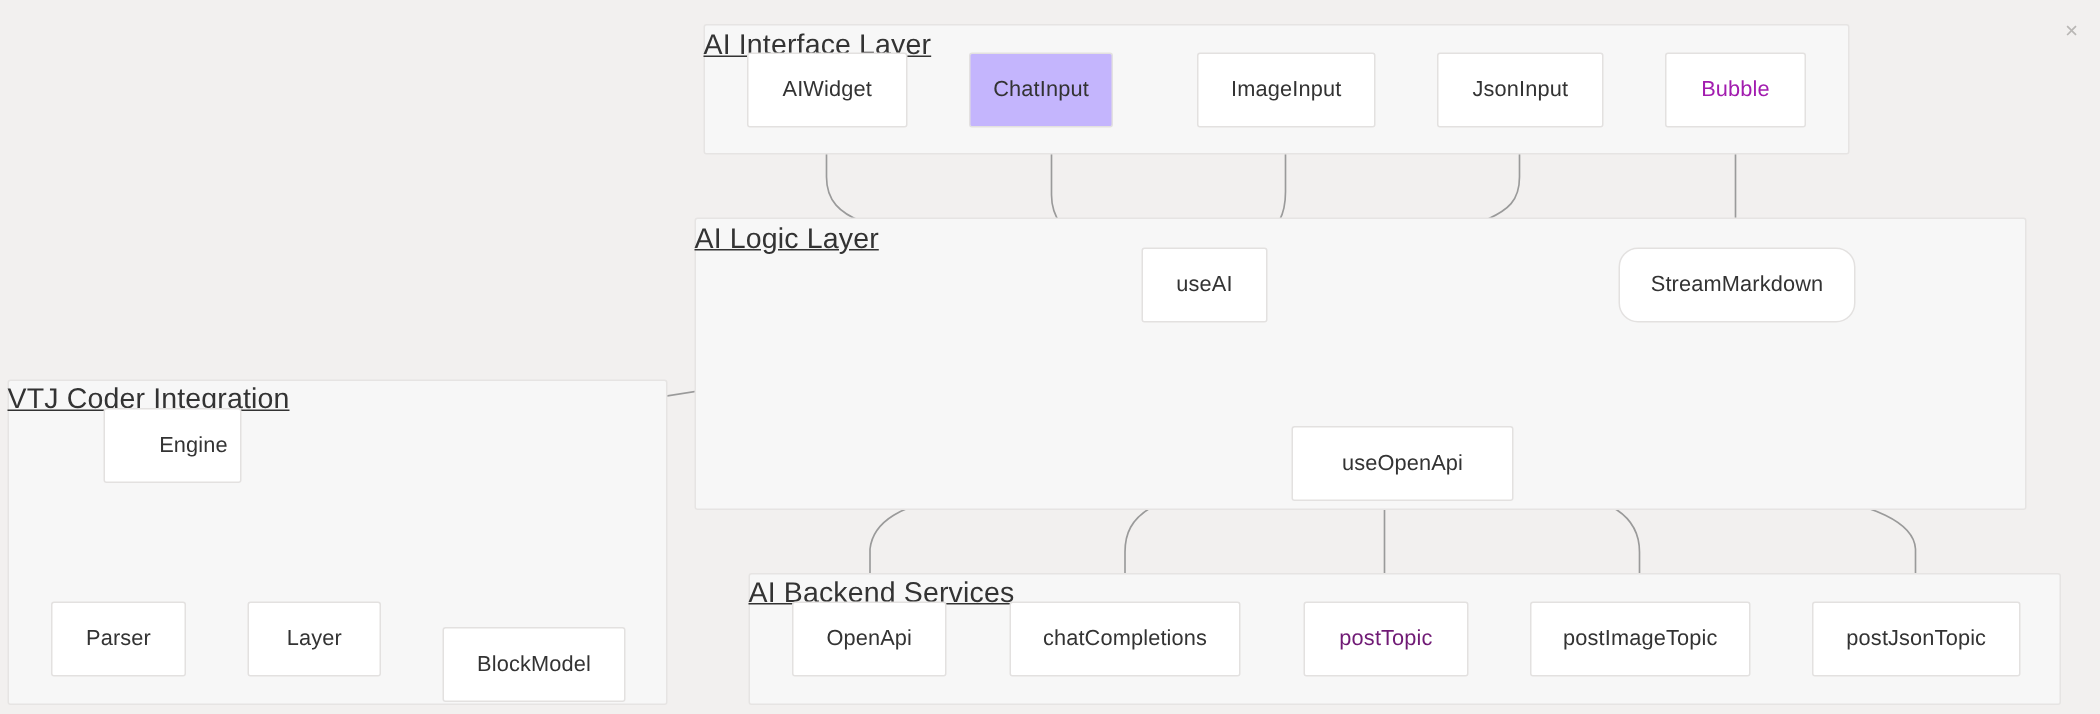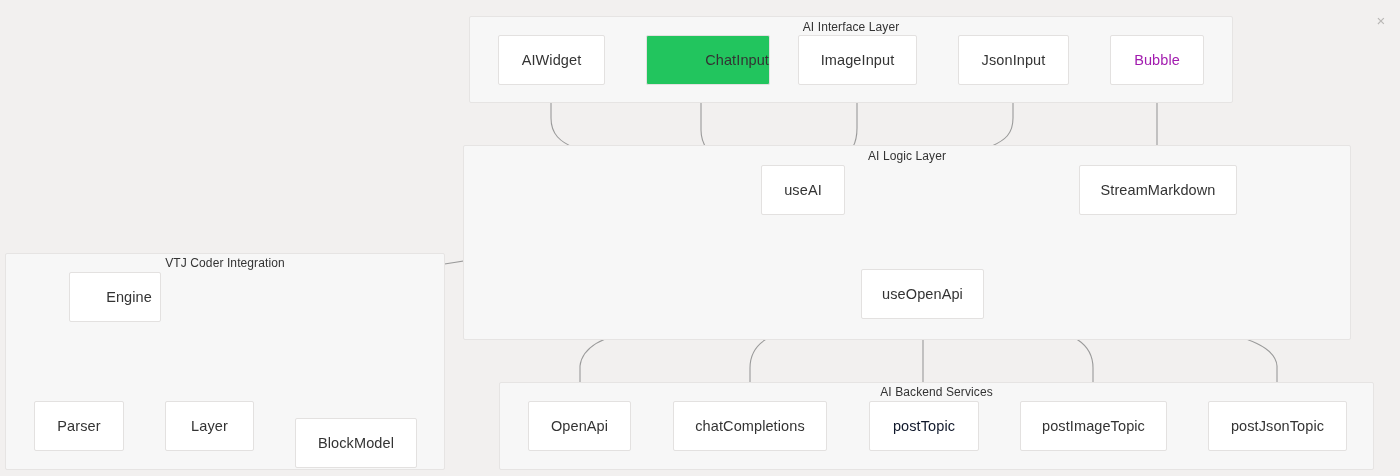--- a/index.html
+++ b/index.html
@@ -22,25 +22,26 @@
     position: absolute;
     background: #f7f7f7;
     border: 1px solid #e6e4e3;
     border-radius: 2px;
     box-sizing: border-box;
   }
   .subgraph-title {
     position: absolute;
     left: 0;
     right: 0;
-    text-align: center;
-    font-size: 12px;
+    text-align: left;
+    font-size: 19px;
     color: #333333;
     letter-spacing: 0.1px;
     white-space: nowrap;
+    text-decoration: underline;
   }
   .node {
     position: absolute;
     background: #ffffff;
     border: 1px solid #e3e1e0;
     border-radius: 2px;
     box-sizing: border-box;
     display: flex;
     align-items: center;
     justify-content: center;
@@ -106,41 +107,41 @@
         <path class="edge-path" d="M 161,295 C 220,310 290,326 330,340 C 348,348 355,360 356,374 L 356,394" stroke="#9a9a9a" marker-end="url(#arrowhead)"></path>
       </g>
   </svg>
 
   <div id="subgraph-layer">
       <div class="subgraph" style="left: 469px; top: 16px; width: 764px; height: 87px; background: rgb(247, 247, 247); border-color: rgb(230, 228, 227);"></div>
       <div class="subgraph-title" style="top: 20px; left: 469px; width: 764px; color: rgb(51, 51, 51);">AI Interface Layer</div>
       <div class="node" style="left: 498px; top: 35px; width: 107px; height: 50px; background: rgb(255, 255, 255); border-color: rgb(227, 225, 224); color: rgb(51, 51, 51);">
         <span>AIWidget</span>
       </div>
-      <div class="node" style="left: 646px; top: 35px; width: 124px; height: 50px; background: #22c55e; border-color: rgb(227, 225, 224); color: rgb(51, 51, 51); justify-content: flex-end;">
+      <div class="node" style="left: 646px; top: 35px; width: 96px; height: 50px; background: #c4b5fd; border-color: rgb(227, 225, 224); color: rgb(51, 51, 51);">
         <span>ChatInput</span>
       </div>
       <div class="node" style="left: 798px; top: 35px; width: 119px; height: 50px; background: rgb(255, 255, 255); border-color: rgb(227, 225, 224); color: rgb(51, 51, 51);">
         <span>ImageInput</span>
       </div>
       <div class="node" style="left: 958px; top: 35px; width: 111px; height: 50px; background: rgb(255, 255, 255); border-color: rgb(227, 225, 224); color: rgb(51, 51, 51);">
         <span>JsonInput</span>
       </div>
       <div class="node" style="left: 1110px; top: 35px; width: 94px; height: 50px; background: rgb(255, 255, 255); border-color: rgb(227, 225, 224); color: #a21caf;">
         <span>Bubble</span>
       </div>
       <div class="subgraph" style="left: 463px; top: 145px; width: 888px; height: 195px; background: rgb(247, 247, 247); border-color: rgb(230, 228, 227);"></div>
       <div class="subgraph-title" style="top: 149px; left: 463px; width: 888px; color: rgb(51, 51, 51);">AI Logic Layer</div>
       <div class="node" style="left: 761px; top: 165px; width: 84px; height: 50px; background: rgb(255, 255, 255); border-color: rgb(227, 225, 224); color: rgb(51, 51, 51);">
         <span>useAI</span>
       </div>
-      <div class="node" style="left: 1079px; top: 165px; width: 158px; height: 50px; background: rgb(255, 255, 255); border-color: rgb(227, 225, 224); color: rgb(51, 51, 51);">
+      <div class="node" style="left: 1079px; top: 165px; width: 158px; height: 50px; background: rgb(255, 255, 255); border-color: rgb(227, 225, 224); color: rgb(51, 51, 51); border-radius: 13px;">
         <span>StreamMarkdown</span>
       </div>
-      <div class="node" style="left: 861px; top: 269px; width: 123px; height: 50px; background: rgb(255, 255, 255); border-color: rgb(227, 225, 224); color: rgb(51, 51, 51);">
+      <div class="node" style="left: 861px; top: 284px; width: 148px; height: 50px; background: rgb(255, 255, 255); border-color: rgb(227, 225, 224); color: rgb(51, 51, 51);">
         <span>useOpenApi</span>
       </div>
       <div class="subgraph" style="left: 5px; top: 253px; width: 440px; height: 217px; background: rgb(247, 247, 247); border-color: rgb(230, 228, 227);"></div>
       <div class="subgraph-title" style="top: 256px; left: 5px; width: 440px; color: rgb(51, 51, 51);">VTJ Coder Integration</div>
       <div class="node" style="left: 69px; top: 272px; width: 92px; height: 50px; background: rgb(255, 255, 255); border-color: rgb(227, 225, 224); color: rgb(51, 51, 51); padding-left: 28px;">
         <span>Engine</span>
       </div>
       <div class="node" style="left: 34px; top: 401px; width: 90px; height: 50px; background: rgb(255, 255, 255); border-color: rgb(227, 225, 224); color: rgb(51, 51, 51);">
         <span>Parser</span>
       </div>
@@ -151,21 +152,21 @@
         <span>BlockModel</span>
       </div>
       <div class="subgraph" style="left: 499px; top: 382px; width: 875px; height: 88px; background: rgb(247, 247, 247); border-color: rgb(230, 228, 227);"></div>
       <div class="subgraph-title" style="top: 385px; left: 499px; width: 875px; color: rgb(51, 51, 51);">AI Backend Services</div>
       <div class="node" style="left: 528px; top: 401px; width: 103px; height: 50px; background: rgb(255, 255, 255); border-color: rgb(227, 225, 224); color: rgb(51, 51, 51);">
         <span>OpenApi</span>
       </div>
       <div class="node" style="left: 673px; top: 401px; width: 154px; height: 50px; background: rgb(255, 255, 255); border-color: rgb(227, 225, 224); color: rgb(51, 51, 51);">
         <span>chatCompletions</span>
       </div>
-      <div class="node" style="left: 869px; top: 401px; width: 110px; height: 50px; background: rgb(255, 255, 255); border-color: rgb(227, 225, 224); color: #0f172a;">
+      <div class="node" style="left: 869px; top: 401px; width: 110px; height: 50px; background: rgb(255, 255, 255); border-color: rgb(227, 225, 224); color: #701a75;">
         <span>postTopic</span>
       </div>
       <div class="node" style="left: 1020px; top: 401px; width: 147px; height: 50px; background: rgb(255, 255, 255); border-color: rgb(227, 225, 224); color: rgb(51, 51, 51);">
         <span>postImageTopic</span>
       </div>
       <div class="node" style="left: 1208px; top: 401px; width: 139px; height: 50px; background: rgb(255, 255, 255); border-color: rgb(227, 225, 224); color: rgb(51, 51, 51); text-align: right;">
         <span>postJsonTopic</span>
       </div>
     </div>
 

